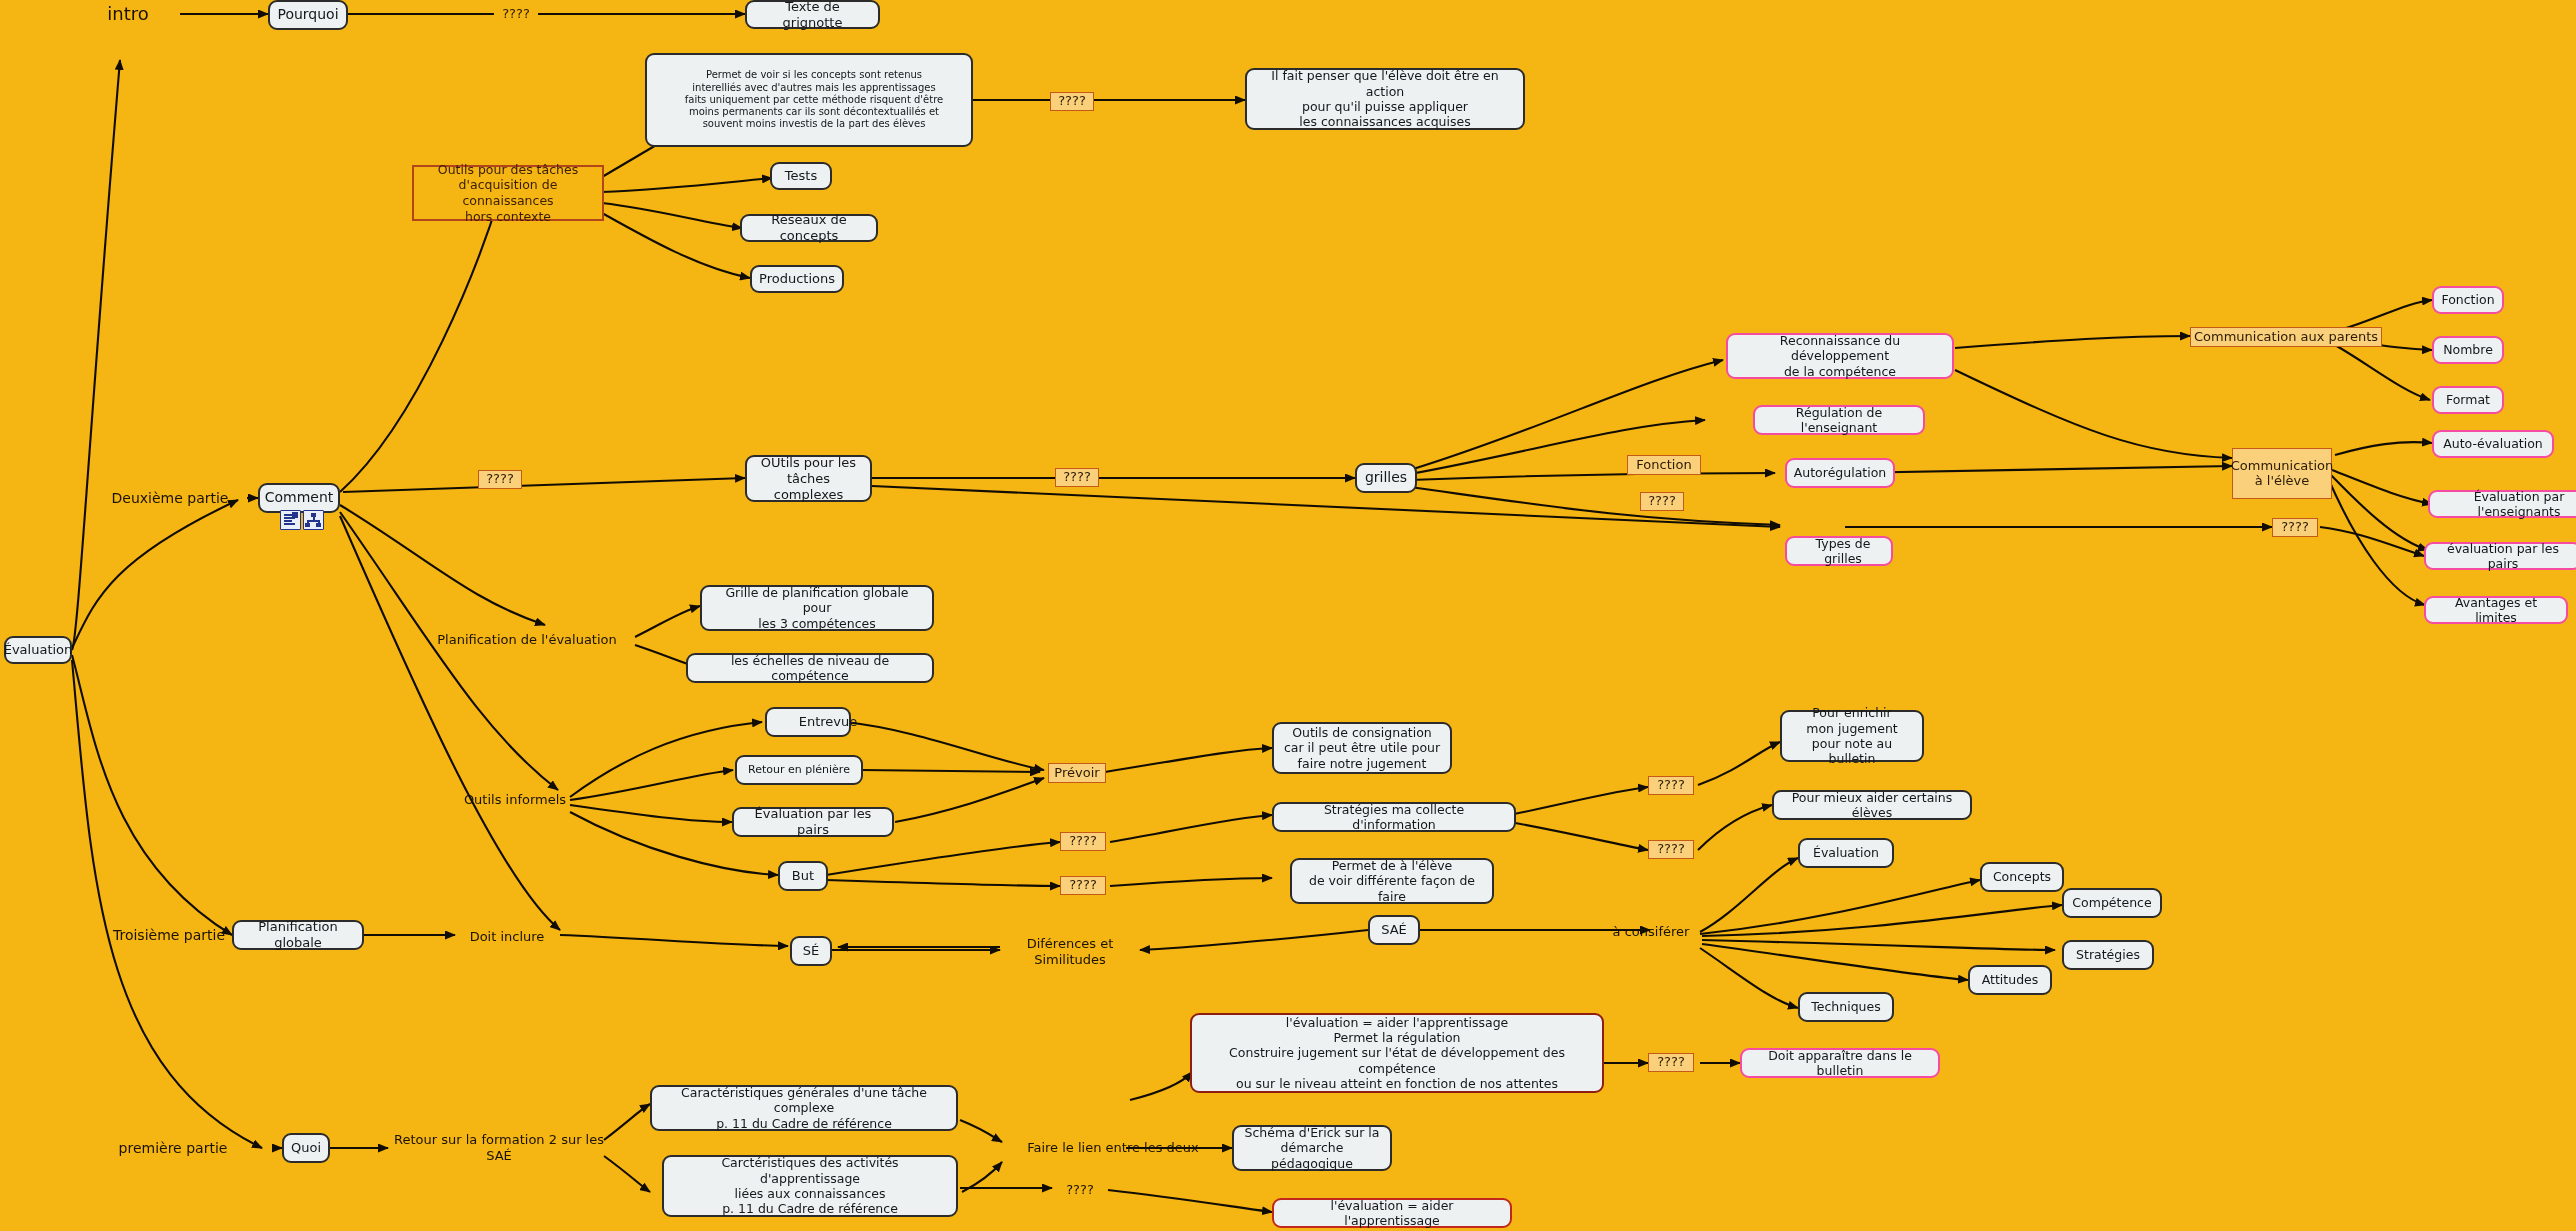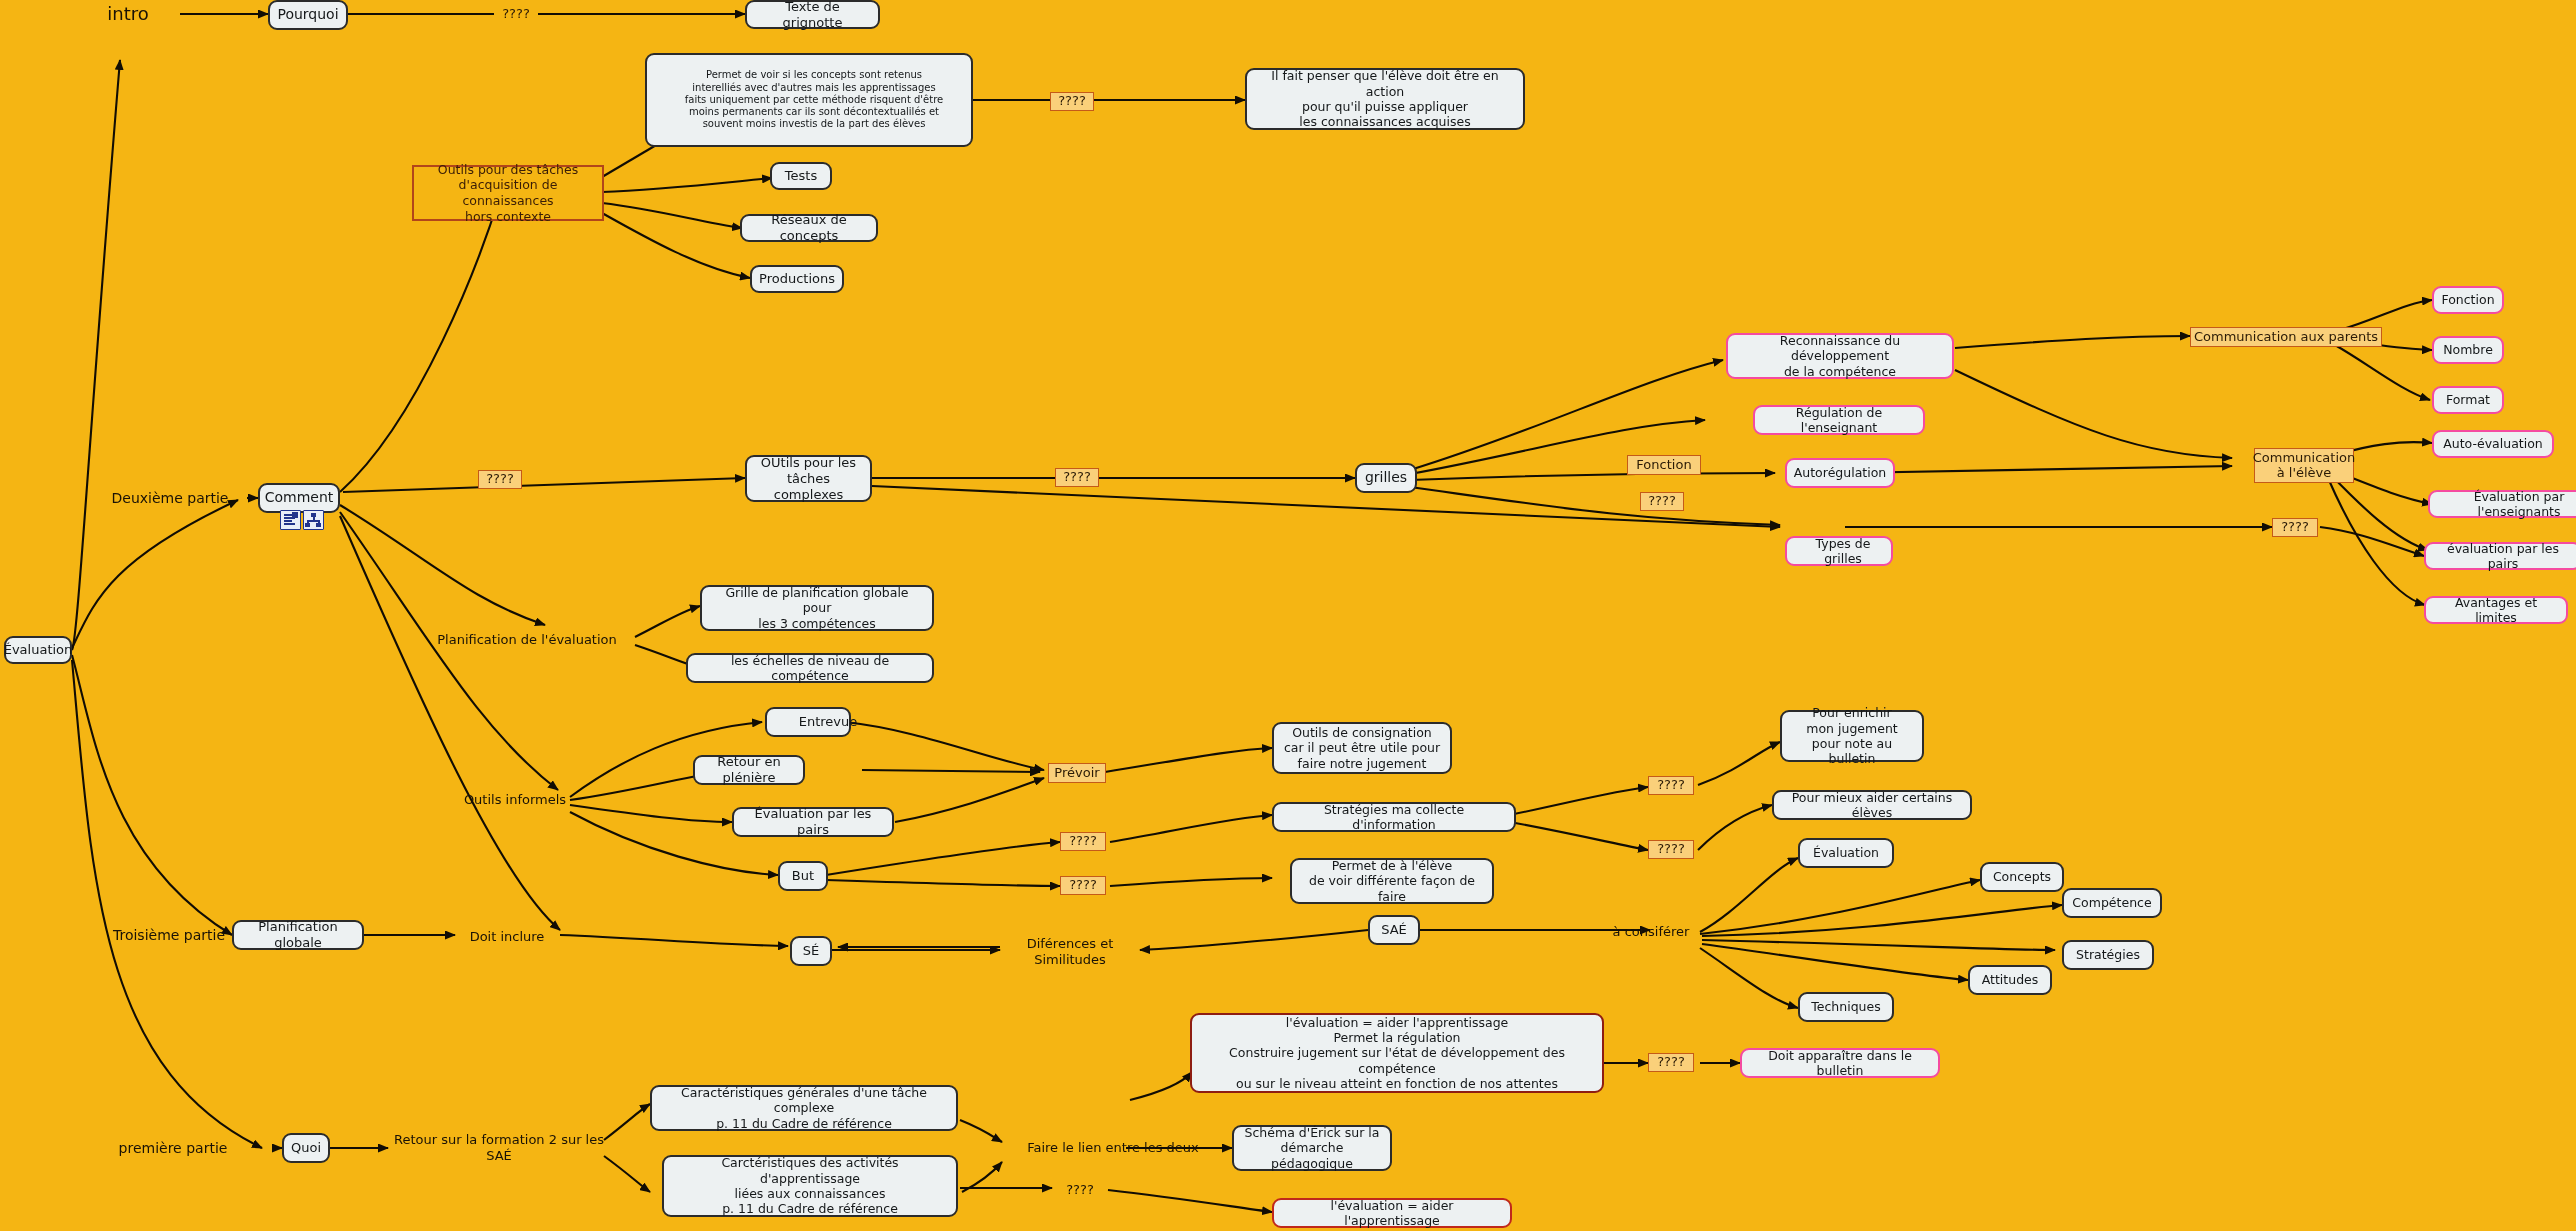--- a/index.html
+++ b/index.html
@@ -215,42 +215,42 @@
   <div class="elabel" style="left:1627px;top:455px;width:74px;height:20px;font-size:13px;">Fonction</div>
   <div class="elabel" style="left:1640px;top:492px;width:44px;height:19px;font-size:13px;">????</div>
 
   <div class="node pink" style="left:1726px;top:333px;width:228px;height:46px;font-size:12.5px;">Reconnaissance du développement
 de la compétence</div>
   <div class="node pink" style="left:1753px;top:405px;width:172px;height:30px;font-size:12.5px;">Régulation de l'enseignant</div>
   <div class="node pink" style="left:1785px;top:458px;width:110px;height:30px;font-size:12.5px;">Autorégulation</div>
   <div class="node pink" style="left:1785px;top:536px;width:108px;height:30px;font-size:12.5px;padding-left:16px;">Types de grilles</div>
 
   <div class="elabel" style="left:2190px;top:327px;width:192px;height:20px;font-size:13px;">Communication aux parents</div>
-  <div class="elabel" style="left:2232px;top:448px;width:100px;height:35px;font-size:13px;margin-left:22px;">Communication
+  <div class="elabel" style="left:2232px;top:448px;width:100px;height:51px;font-size:13px;">Communication
 à l'élève</div>
 
   <div class="node pink" style="left:2432px;top:286px;width:72px;height:28px;font-size:12.5px;">Fonction</div>
   <div class="node pink" style="left:2432px;top:336px;width:72px;height:28px;font-size:12.5px;">Nombre</div>
   <div class="node pink" style="left:2432px;top:386px;width:72px;height:28px;font-size:12.5px;">Format</div>
 
   <div class="node pink" style="left:2432px;top:430px;width:122px;height:28px;font-size:12.5px;">Auto-évaluation</div>
   <div class="node pink" style="left:2428px;top:490px;width:182px;height:28px;font-size:12.5px;">Évaluation par l'enseignants</div>
   <div class="node pink" style="left:2424px;top:542px;width:158px;height:28px;font-size:12.5px;">évaluation par les pairs</div>
   <div class="node pink" style="left:2424px;top:596px;width:144px;height:28px;font-size:12.5px;">Avantages et limites</div>
   <div class="elabel" style="left:2272px;top:518px;width:46px;height:19px;font-size:13px;">????</div>
 
   <div class="plain" style="left:418px;top:630px;width:218px;height:20px;font-size:13px;">Planification de l'évaluation</div>
   <div class="node" style="left:700px;top:585px;width:234px;height:46px;font-size:12.5px;">Grille de planification globale pour
 les 3 compétences</div>
   <div class="node" style="left:686px;top:653px;width:248px;height:30px;font-size:12.5px;">les échelles de niveau de compétence</div>
 
   <div class="plain" style="left:455px;top:790px;width:120px;height:20px;font-size:13px;">Outils informels</div>
 
   <div class="node" style="left:765px;top:707px;width:86px;height:30px;font-size:13px;padding-left:48px;">Entrevue</div>
-  <div class="node" style="left:693px;top:755px;width:112px;height:30px;font-size:13px;">Retour en plénière</div>
+  <div class="node" style="left:735px;top:755px;width:128px;height:30px;font-size:11px;">Retour en plénière</div>
   <div class="node" style="left:732px;top:807px;width:162px;height:30px;font-size:13px;">Évaluation par les pairs</div>
   <div class="node" style="left:778px;top:861px;width:50px;height:30px;font-size:13px;">But</div>
 
   <div class="elabel" style="left:1048px;top:763px;width:58px;height:20px;font-size:13px;">Prévoir</div>
 
   <div class="node" style="left:1272px;top:722px;width:180px;height:52px;font-size:12.5px;">Outils de consignation
 car il peut être utile pour
 faire notre jugement</div>
   <div class="node" style="left:1272px;top:802px;width:244px;height:30px;font-size:12.5px;">Stratégies ma collecte d'information</div>
   <div class="node" style="left:1290px;top:858px;width:204px;height:46px;font-size:12.5px;">Permet de à l'élève

